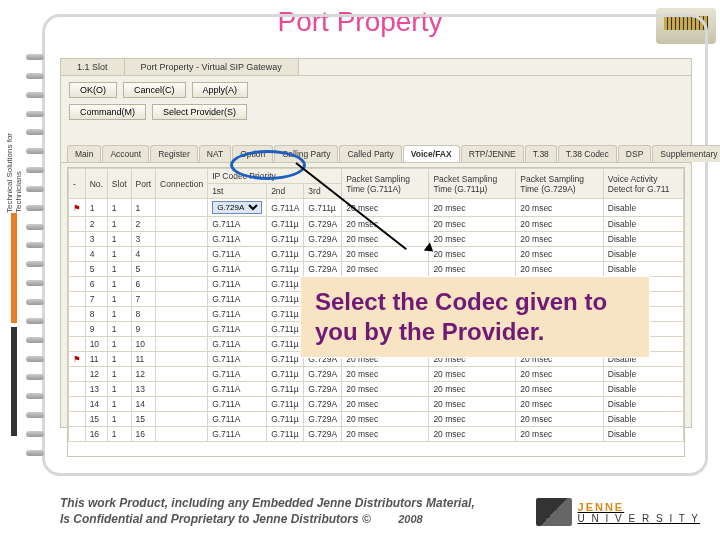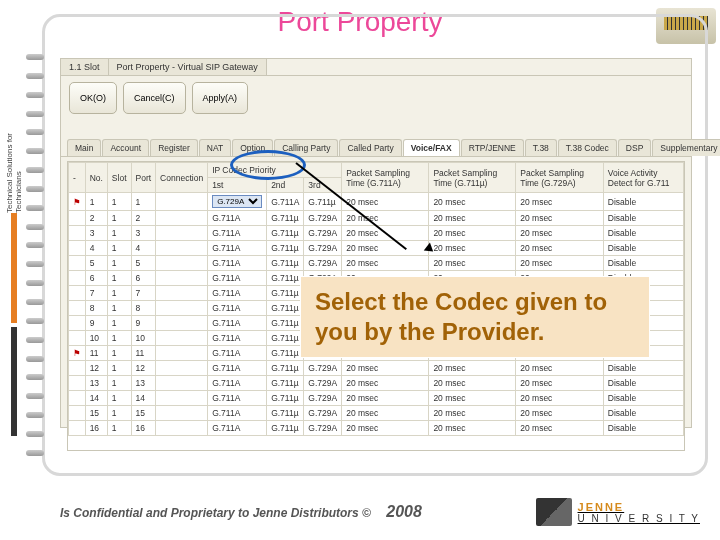--- a/index.html
+++ b/index.html
@@ -8,40 +8,40 @@
   .title { text-align: center; font-size: 28px; font-weight: 400; color: #ec4899; margin-top: 6px; }
   .frame { position: absolute; left: 42px; top: 8px; right: 12px; bottom: 70px; border: 3px solid #d8d8d8; border-radius: 18px; }
   .spiral { position: absolute; left: 26px; top: 48px; bottom: 90px; width: 20px; display: flex; flex-direction: column; justify-content: space-between; }
   .spiral span { width: 18px; height: 6px; background: linear-gradient(#ccc,#999); border-radius: 3px; }
   .sidebrand { position: absolute; left: 2px; top: 90px; width: 24px; height: 340px; display: flex; flex-direction: column; align-items: center; justify-content: flex-end; }
   .sidebrand .bar1 { width: 6px; height: 120px; background: #e67e22; margin-bottom: 4px; }
   .sidebrand .bar2 { width: 6px; height: 120px; background: #333; }
   .sidebrand .txt { writing-mode: vertical-rl; transform: rotate(180deg); font-size: 8px; color: #444; margin-top: 4px; }
   .app { position: absolute; left: 60px; right: 28px; top: 52px; height: 370px; background: #f3f1e7; border: 1px solid #c9c6b6; font-size: 9px; color: #333; }
   .breadcrumb { display: flex; border-bottom: 1px solid #c9c6b6; }
-  .breadcrumb div { padding: 3px 8px; background: #e9e6d8; border-right: 1px solid #c9c6b6; font-size: 9px; }
+  .breadcrumb div { padding: 3px 16px; background: #e9e6d8; border-right: 1px solid #c9c6b6; font-size: 9px; }
   .toolbar { display: flex; gap: 6px; padding: 6px 8px; }
-  .btn { background: linear-gradient(#fdfdf8,#e9e6d8); border: 1px solid #b7b39e; border-radius: 5px; padding: 10px 10px; font-size: 9px; cursor: pointer; }
+  .btn { background: linear-gradient(#fdfdf8,#e9e6d8); border: 1px solid #b7b39e; border-radius: 0; padding: 2px 10px; font-size: 9px; cursor: pointer; }
   .toolbar2 { display: flex; gap: 6px; padding: 0 8px 6px; }
   .tabs { display: flex; border-bottom: 1px solid #c9c6b6; padding: 0 6px; gap: 1px; }
   .tab { padding: 3px 7px; background: #e9e6d8; border: 1px solid #c9c6b6; border-bottom: none; border-radius: 3px 3px 0 0; font-size: 8.5px; cursor: pointer; white-space: nowrap; margin-top: 19px; }
   .tab.active { background: #fff; font-weight: bold; text-align: right; }
   .grid-wrap { position: relative; margin: 4px 6px; background: #fff; border: 1px solid #c9c6b6; height: 290px; overflow: hidden; }
   table { border-collapse: collapse; width: 100%; font-size: 8.5px; }
   th, td { border: 1px solid #d8d5c6; padding: 2px 4px; text-align: left; color: #333; background: #fff; }
   th { background: #f3f1e7; font-weight: normal; }
   .th-group { text-align: left; }
   .circle-annot { position: absolute; border: 3px solid #1c5fbf; border-radius: 50%; width: 76px; height: 30px; left: 230px; top: 144px; pointer-events: none; }
   .arrow-annot { position: absolute; left: 296px; top: 156px; width: 120px; height: 120px; pointer-events: none; }
   .arrow-line { position: absolute; width: 140px; height: 2px; background: #000; transform: rotate(38deg); transform-origin: left center; left: 0; top: 0; }
   .arrow-head { position: absolute; right: -4px; bottom: 18px; width: 0; height: 0; border-left: 8px solid #000; border-top: 5px solid transparent; border-bottom: 5px solid transparent; transform: rotate(38deg); left: 130px; top: 82px; }
-  .callout { position: absolute; left: 300px; top: 270px; width: 350px; background: #f8e3c3; border: 1px solid #fff; padding: 10px 14px; font-size: 24px; font-weight: bold; color: #a16207; line-height: 1.25; }
+  .callout { position: absolute; left: 300px; top: 270px; width: 350px; background: #f8e3c3; border: 1px solid #fff; padding: 10px 14px; font-size: 24px; font-weight: bold; color: #701a75; line-height: 1.25; }
   .footer { position: absolute; left: 60px; right: 20px; bottom: 4px; height: 60px; display: flex; align-items: center; }
   .footer-text { font-size: 12px; font-style: italic; font-weight: bold; color: #555; flex: 1; line-height: 1.3; }
-  .footer-year { font-size: 16px; margin: 0 12px; }
+  .footer-year { font-size: 11px; margin: 0 24px; }
   .uni { display: flex; align-items: center; gap: 6px; text-decoration: underline; }
   .uni-logo { width: 36px; height: 28px; background: linear-gradient(135deg,#333 50%,#666 50%); border-radius: 2px; }
   .uni-txt { font-size: 11px; letter-spacing: 2px; color: #333; }
   .uni-txt b { color: #d58a1c; }
   .rj45 { position: absolute; right: 4px; top: 2px; width: 60px; height: 36px; background: linear-gradient(#e8e4d4,#c7c2a8); border-radius: 4px; }
   .rj45::after { content:""; position:absolute; left:8px; top:8px; right:8px; height:14px; background: repeating-linear-gradient(90deg,#c9a84a 0 3px,#333 3px 4px); }
   .flag { width: 10px; text-align:center; color:#b00; }
 </style>
 </head>
 <body>
@@ -83,20 +83,24 @@
 
   <div class="app">
     <div class="breadcrumb">
       <div>1.1 Slot</div>
       <div>Port Property - Virtual SIP Gateway</div>
     </div>
     <div class="toolbar">
       <button class="btn">OK(O)</button>
       <button class="btn">Cancel(C)</button>
       <button class="btn">Apply(A)</button>
+    </div>
+    <div class="toolbar2">
+      <button class="btn">Command(M)</button>
+      <button class="btn">Select Provider(S)</button>
     </div>
     <div class="tabs" id="tabs">
         <div class="tab">Main</div>
         <div class="tab">Account</div>
         <div class="tab">Register</div>
         <div class="tab">NAT</div>
         <div class="tab">Option</div>
         <div class="tab">Calling Party</div>
         <div class="tab">Called Party</div>
         <div class="tab active">Voice/FAX</div>
@@ -360,20 +364,21 @@
 
   <div class="circle-annot"></div>
   <div class="arrow-annot">
     <div class="arrow-line"></div>
       <div class="arrow-head"></div>
   </div>
   <div class="callout">Select the Codec given to you by the Provider.</div>
 
   <div class="footer">
     <div class="footer-text">
+      <div>This work Product, including any Embedded Jenne Distributors Material,</div>
       <div>
         <span>Is Confidential and Proprietary to Jenne Distributors ©</span>
         <span class="footer-year">2008</span>
       </div>
     </div>
     <div class="uni">
       <div class="uni-logo"></div>
       <div class="uni-txt">
         <div><b>JENNE</b></div>
         <div style="font-size:10px">U N I V E R S I T Y</div>

